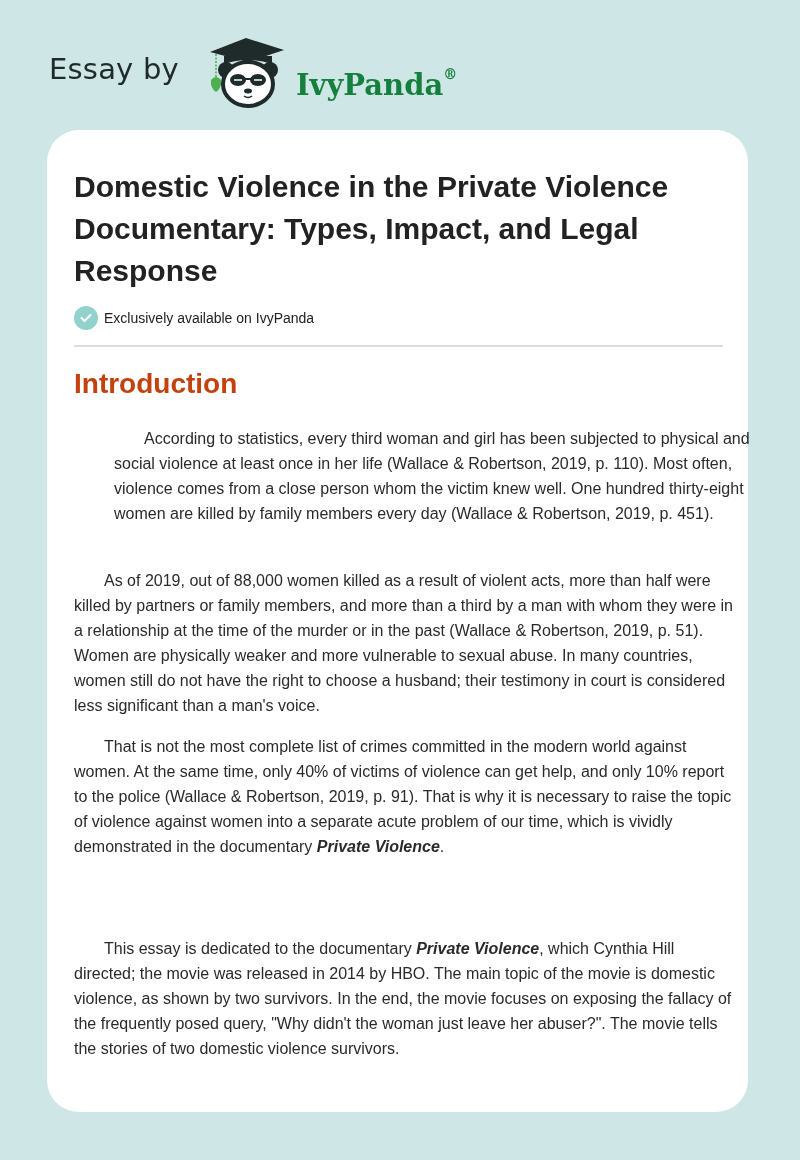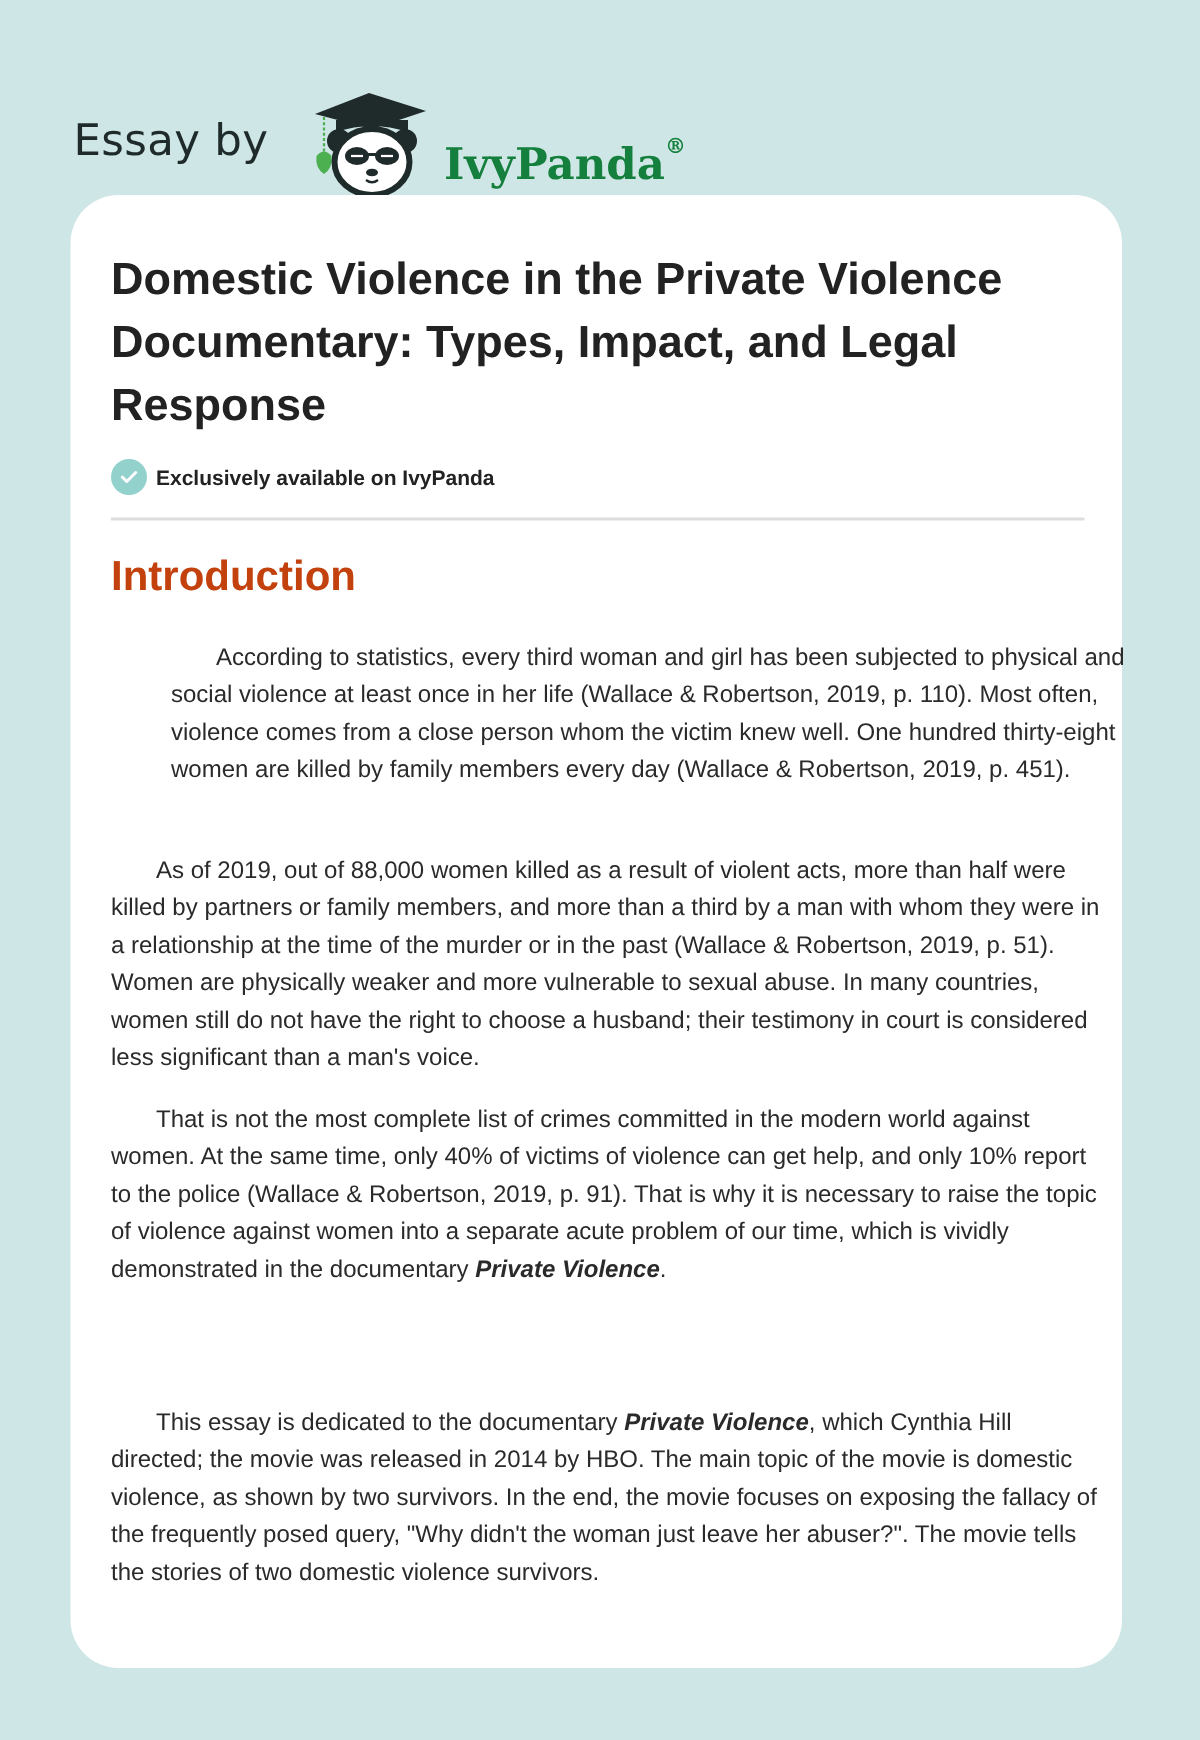--- a/index.html
+++ b/index.html
@@ -5,21 +5,21 @@
   html, body { margin:0; padding:0; }
   body {
     width:800px; height:1160px;
     background:#cfe6e6;
     font-family:"Liberation Sans", sans-serif;
     color:#222;
     position:relative;
     overflow:hidden;
   }
   .header {
-    position:absolute; left:0; top:0; width:800px; height:130px;margin-top:24px;
+    position:absolute; left:0; top:0; width:800px; height:130px;
   }
   .essay-by {
     position:absolute; left:49px; top:52px;
     font-family:"DejaVu Sans", sans-serif;
     font-size:29px; color:#1f2a2a; letter-spacing:0.2px;
   }
   .logo {
     position:absolute; left:202px; top:36px; width:90px; height:72px;
   }
   .brand {
@@ -37,21 +37,21 @@
     font-size:30px; font-weight:bold; line-height:42px; color:#222;
     margin:0;
   }
   .badge {
     position:absolute; left:27px; top:176px; display:flex; align-items:center;
   }
   .badge-icon {
     width:24px; height:24px; border-radius:50%; background:#93d1cc;
     display:flex; align-items:center; justify-content:center; margin-right:6px;
   }
-  .badge-text { font-size:14px; font-weight:bold; color:#222; }
+  .badge-text { font-size:14px; font-weight:normal; color:#222; }
   .divider {
     position:absolute; left:27px; top:215px; width:649px; height:2px; background:#ddd;
   }
   .section-h {
     position:absolute; left:27px; margin:0;
     font-size:28px; font-weight:bold; color:#c2410c;
   }
   .para {
     position:absolute; left:27px; width:660px; margin:0;
     font-size:16px; line-height:25px; color:#2a2a2a;

